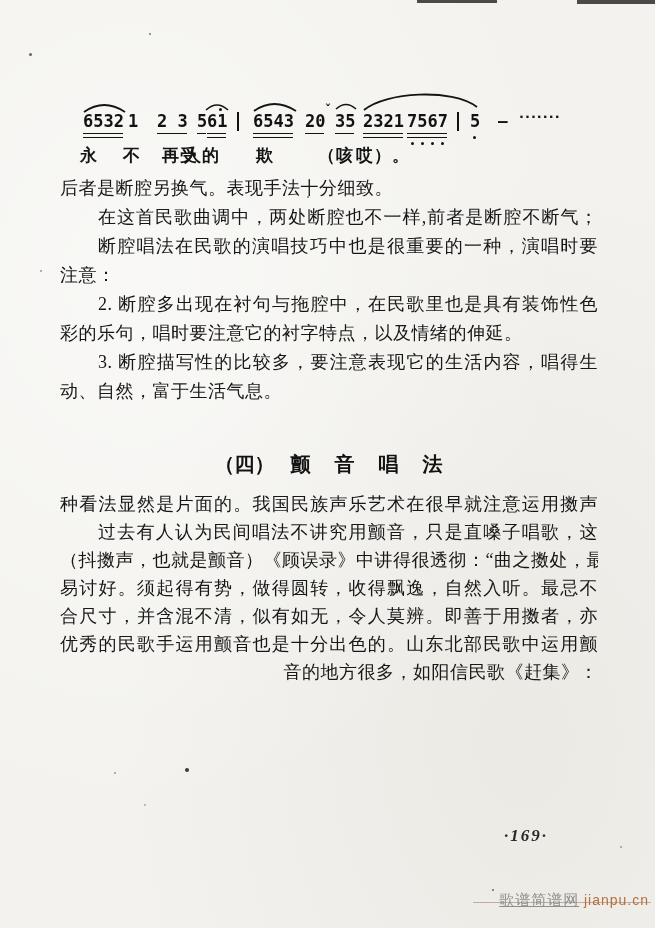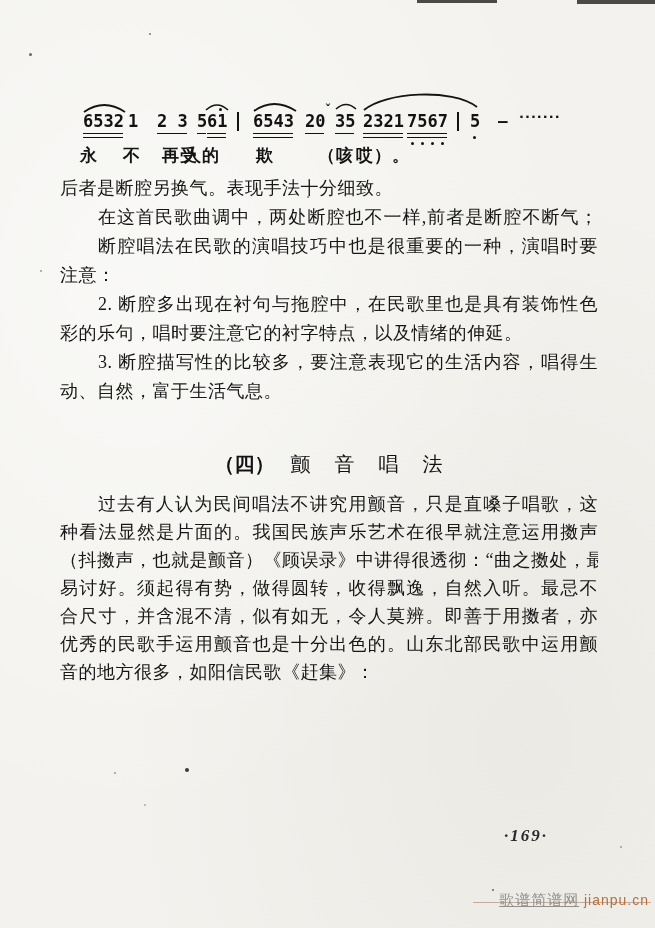--- a/index.html
+++ b/index.html
@@ -46,29 +46,29 @@
   }
 
   
   .col{position:absolute;left:60px;width:538px;}
   .col1{top:174px;}
   .col2{top:490px;}
   .line{
     height:29px; line-height:29px; font-size:18px; white-space:nowrap;
     overflow:hidden; font-weight:500; letter-spacing:.5px;
   }
-  .col2 .line{height:28px;line-height:28px;}
+  .col2 .line{height:28px;line-height:28px;text-align:right;}
   .ind{text-indent:38px;}
   .jst{text-align:justify;text-align-last:justify;}
 
   
   .heading{position:absolute;left:0;top:449px;width:655px;text-align:center;
     padding-left:26px;box-sizing:border-box;font-weight:bold;font-size:20px;
     line-height:30px;color:#121212;}
-  .h-label{letter-spacing:24px;margin-left:16px;font-weight:normal;margin-top:24px;}
+  .h-label{letter-spacing:24px;margin-left:16px;font-weight:bold;margin-top:24px;}
 
   
   .pagenum{position:absolute;left:504px;top:826px;font-style:italic;font-weight:bold;
     font-size:17px;letter-spacing:2px;color:#2a2a2a;}
 
   
   .watermark{position:absolute;right:6px;top:891px;font-size:15px;letter-spacing:1px;white-space:nowrap;}
   .wm-line{content:"";position:absolute;left:-26px;right:-2px;top:58%;
     border-top:1px solid rgba(160,120,95,.55);}
   .wm-site{color:#8f8f8c;position:relative;text-decoration:underline;}
@@ -132,22 +132,22 @@
     <div class="line">彩的乐句，唱时要注意它的衬字特点，以及情绪的伸延。</div>
     <div class="line ind jst">3. 断腔描写性的比较多，要注意表现它的生活内容，唱得生</div>
     <div class="line">动、自然，富于生活气息。</div>
   </div>
 
   <div class="heading">
     <span class="h-prefix">（四）</span><span class="h-label">颤音唱法</span>
   </div>
 
   <div class="col col2">
+    <div class="line jst">种看法显然是片面的。我国民族声乐艺术在很早就注意运用擞声</div>
     <div class="line ind jst">过去有人认为民间唱法不讲究用颤音，只是直嗓子唱歌，这</div>
-    <div class="line jst">种看法显然是片面的。我国民族声乐艺术在很早就注意运用擞声</div>
     <div class="line jst">（抖擞声，也就是颤音）《顾误录》中讲得很透彻：“曲之擞处，最</div>
     <div class="line jst">易讨好。须起得有势，做得圆转，收得飘逸，自然入听。最忌不</div>
     <div class="line jst">合尺寸，并含混不清，似有如无，令人莫辨。即善于用擞者，亦</div>
     <div class="line jst">优秀的民歌手运用颤音也是十分出色的。山东北部民歌中运用颤</div>
     <div class="line">音的地方很多，如阳信民歌《赶集》：</div>
   </div>
 
   <div class="pagenum">·169·</div>
 
   <div class="watermark">

